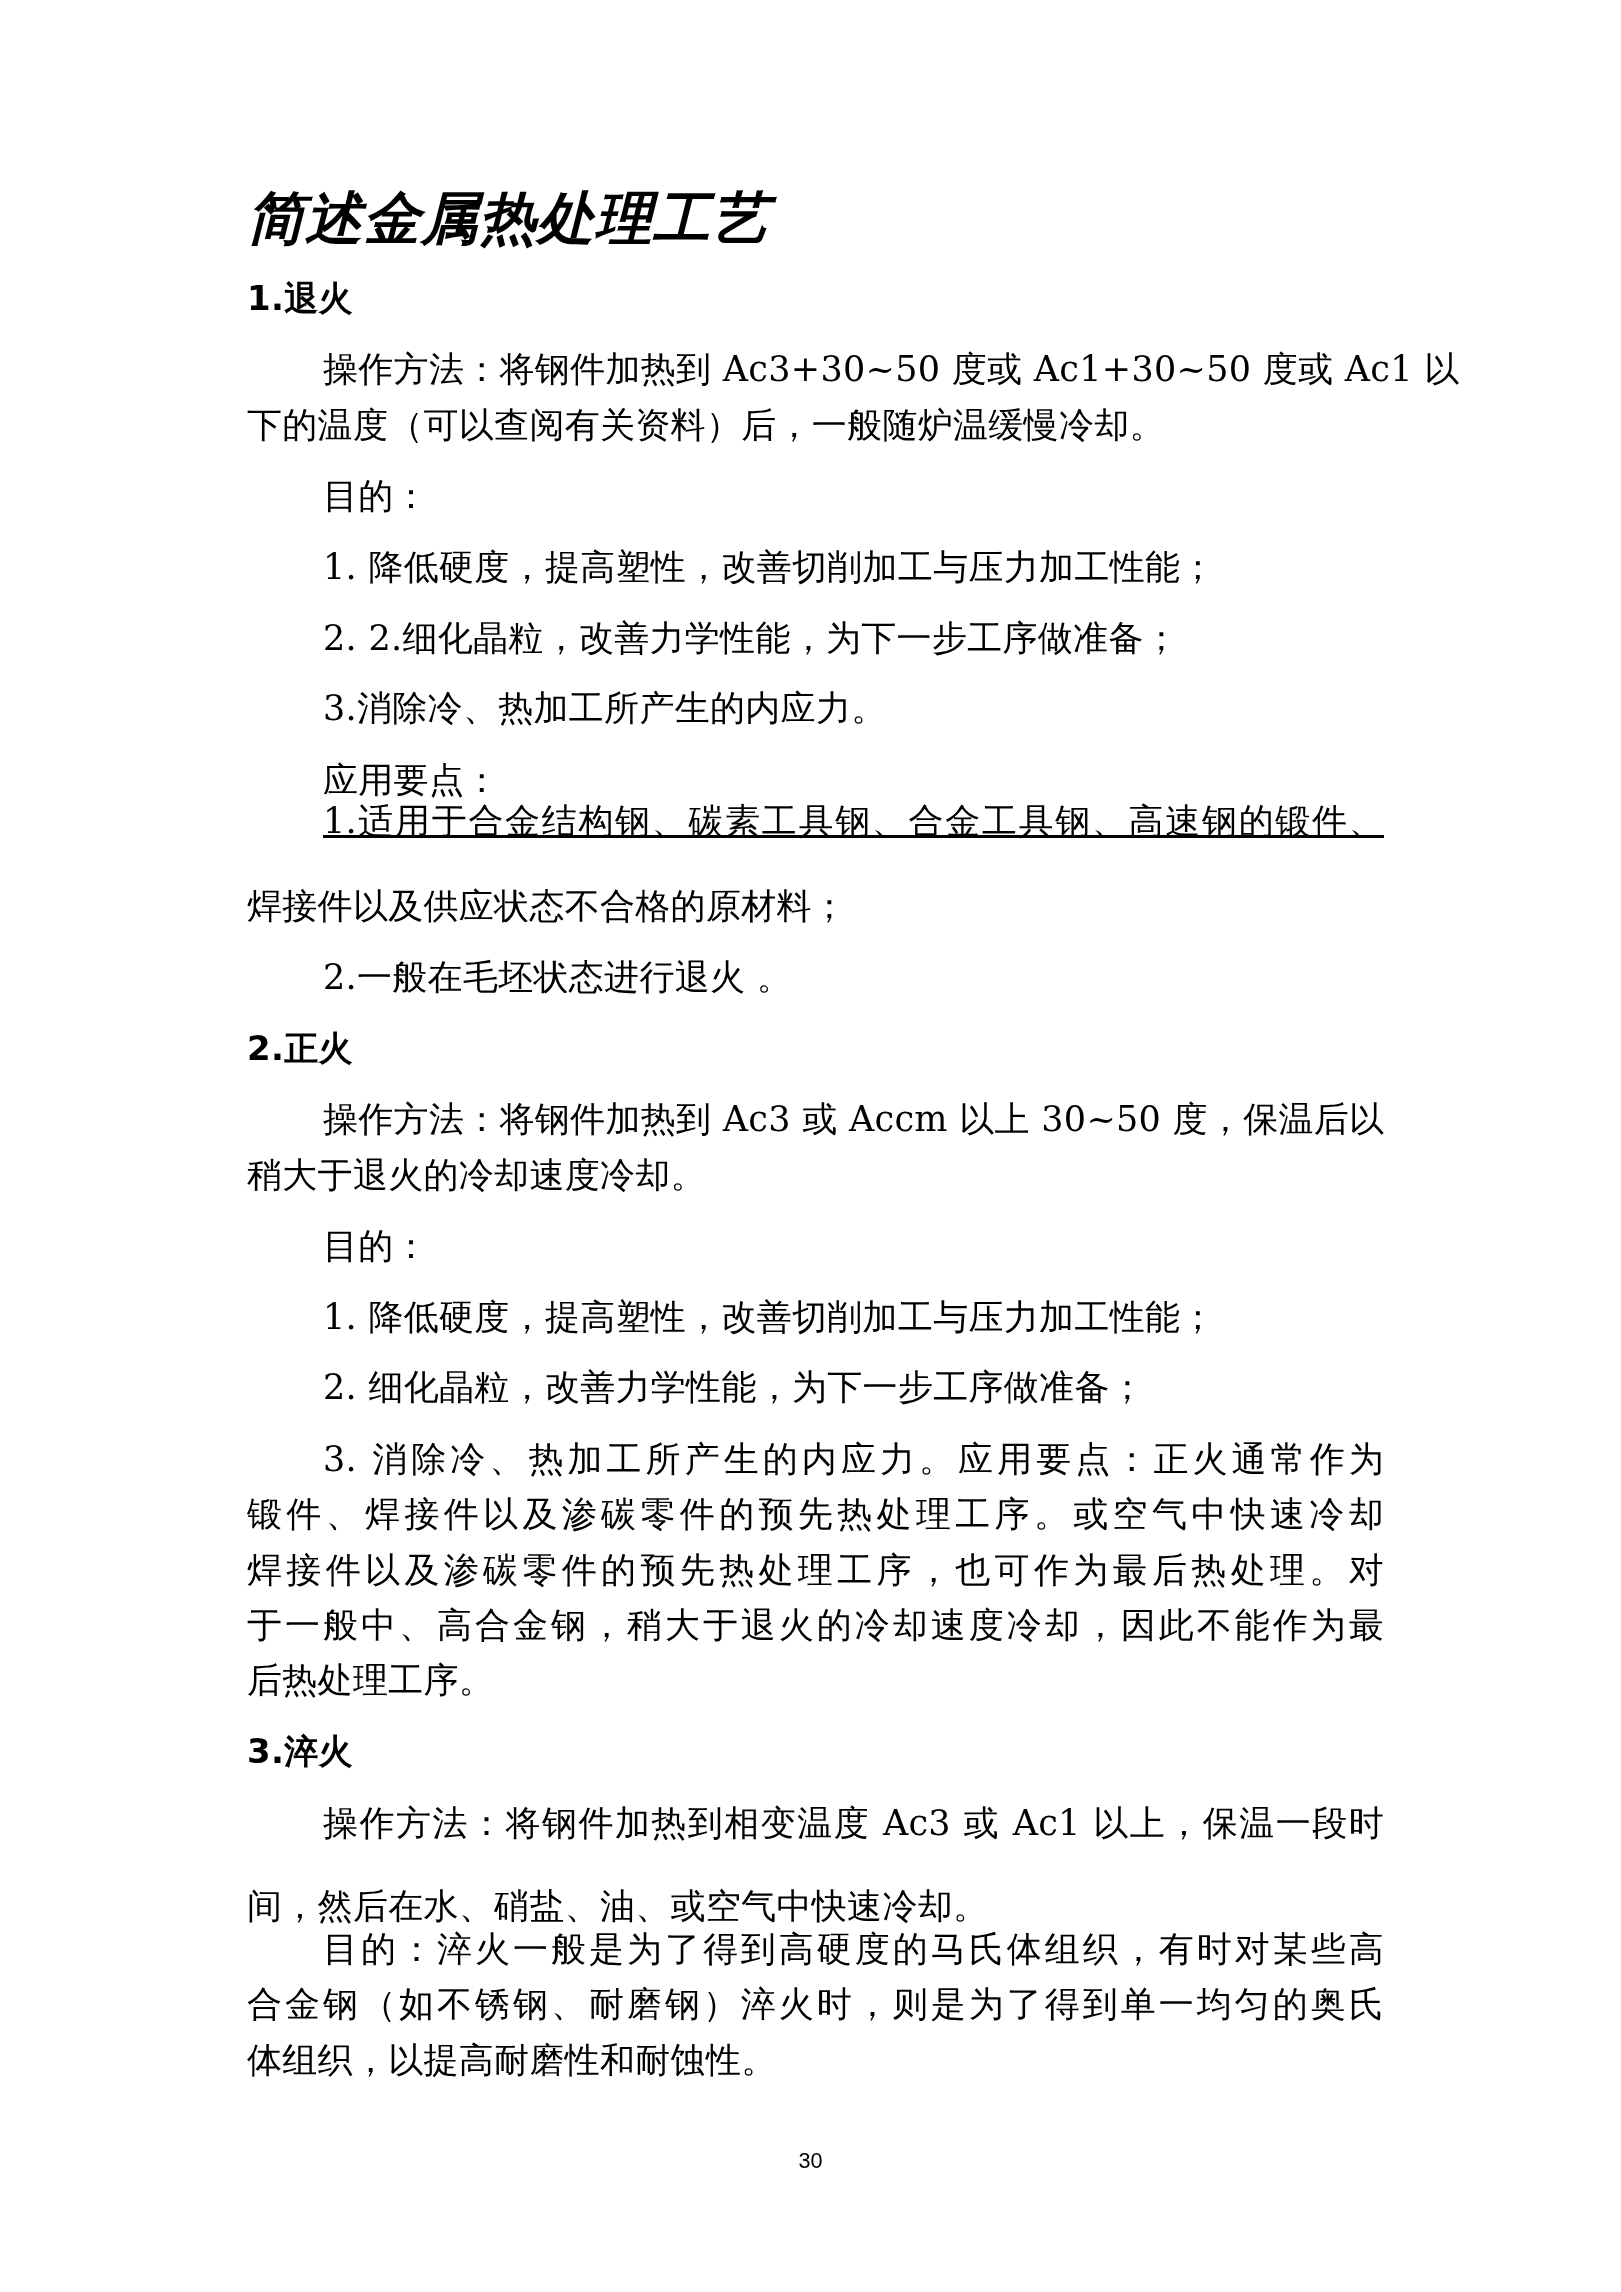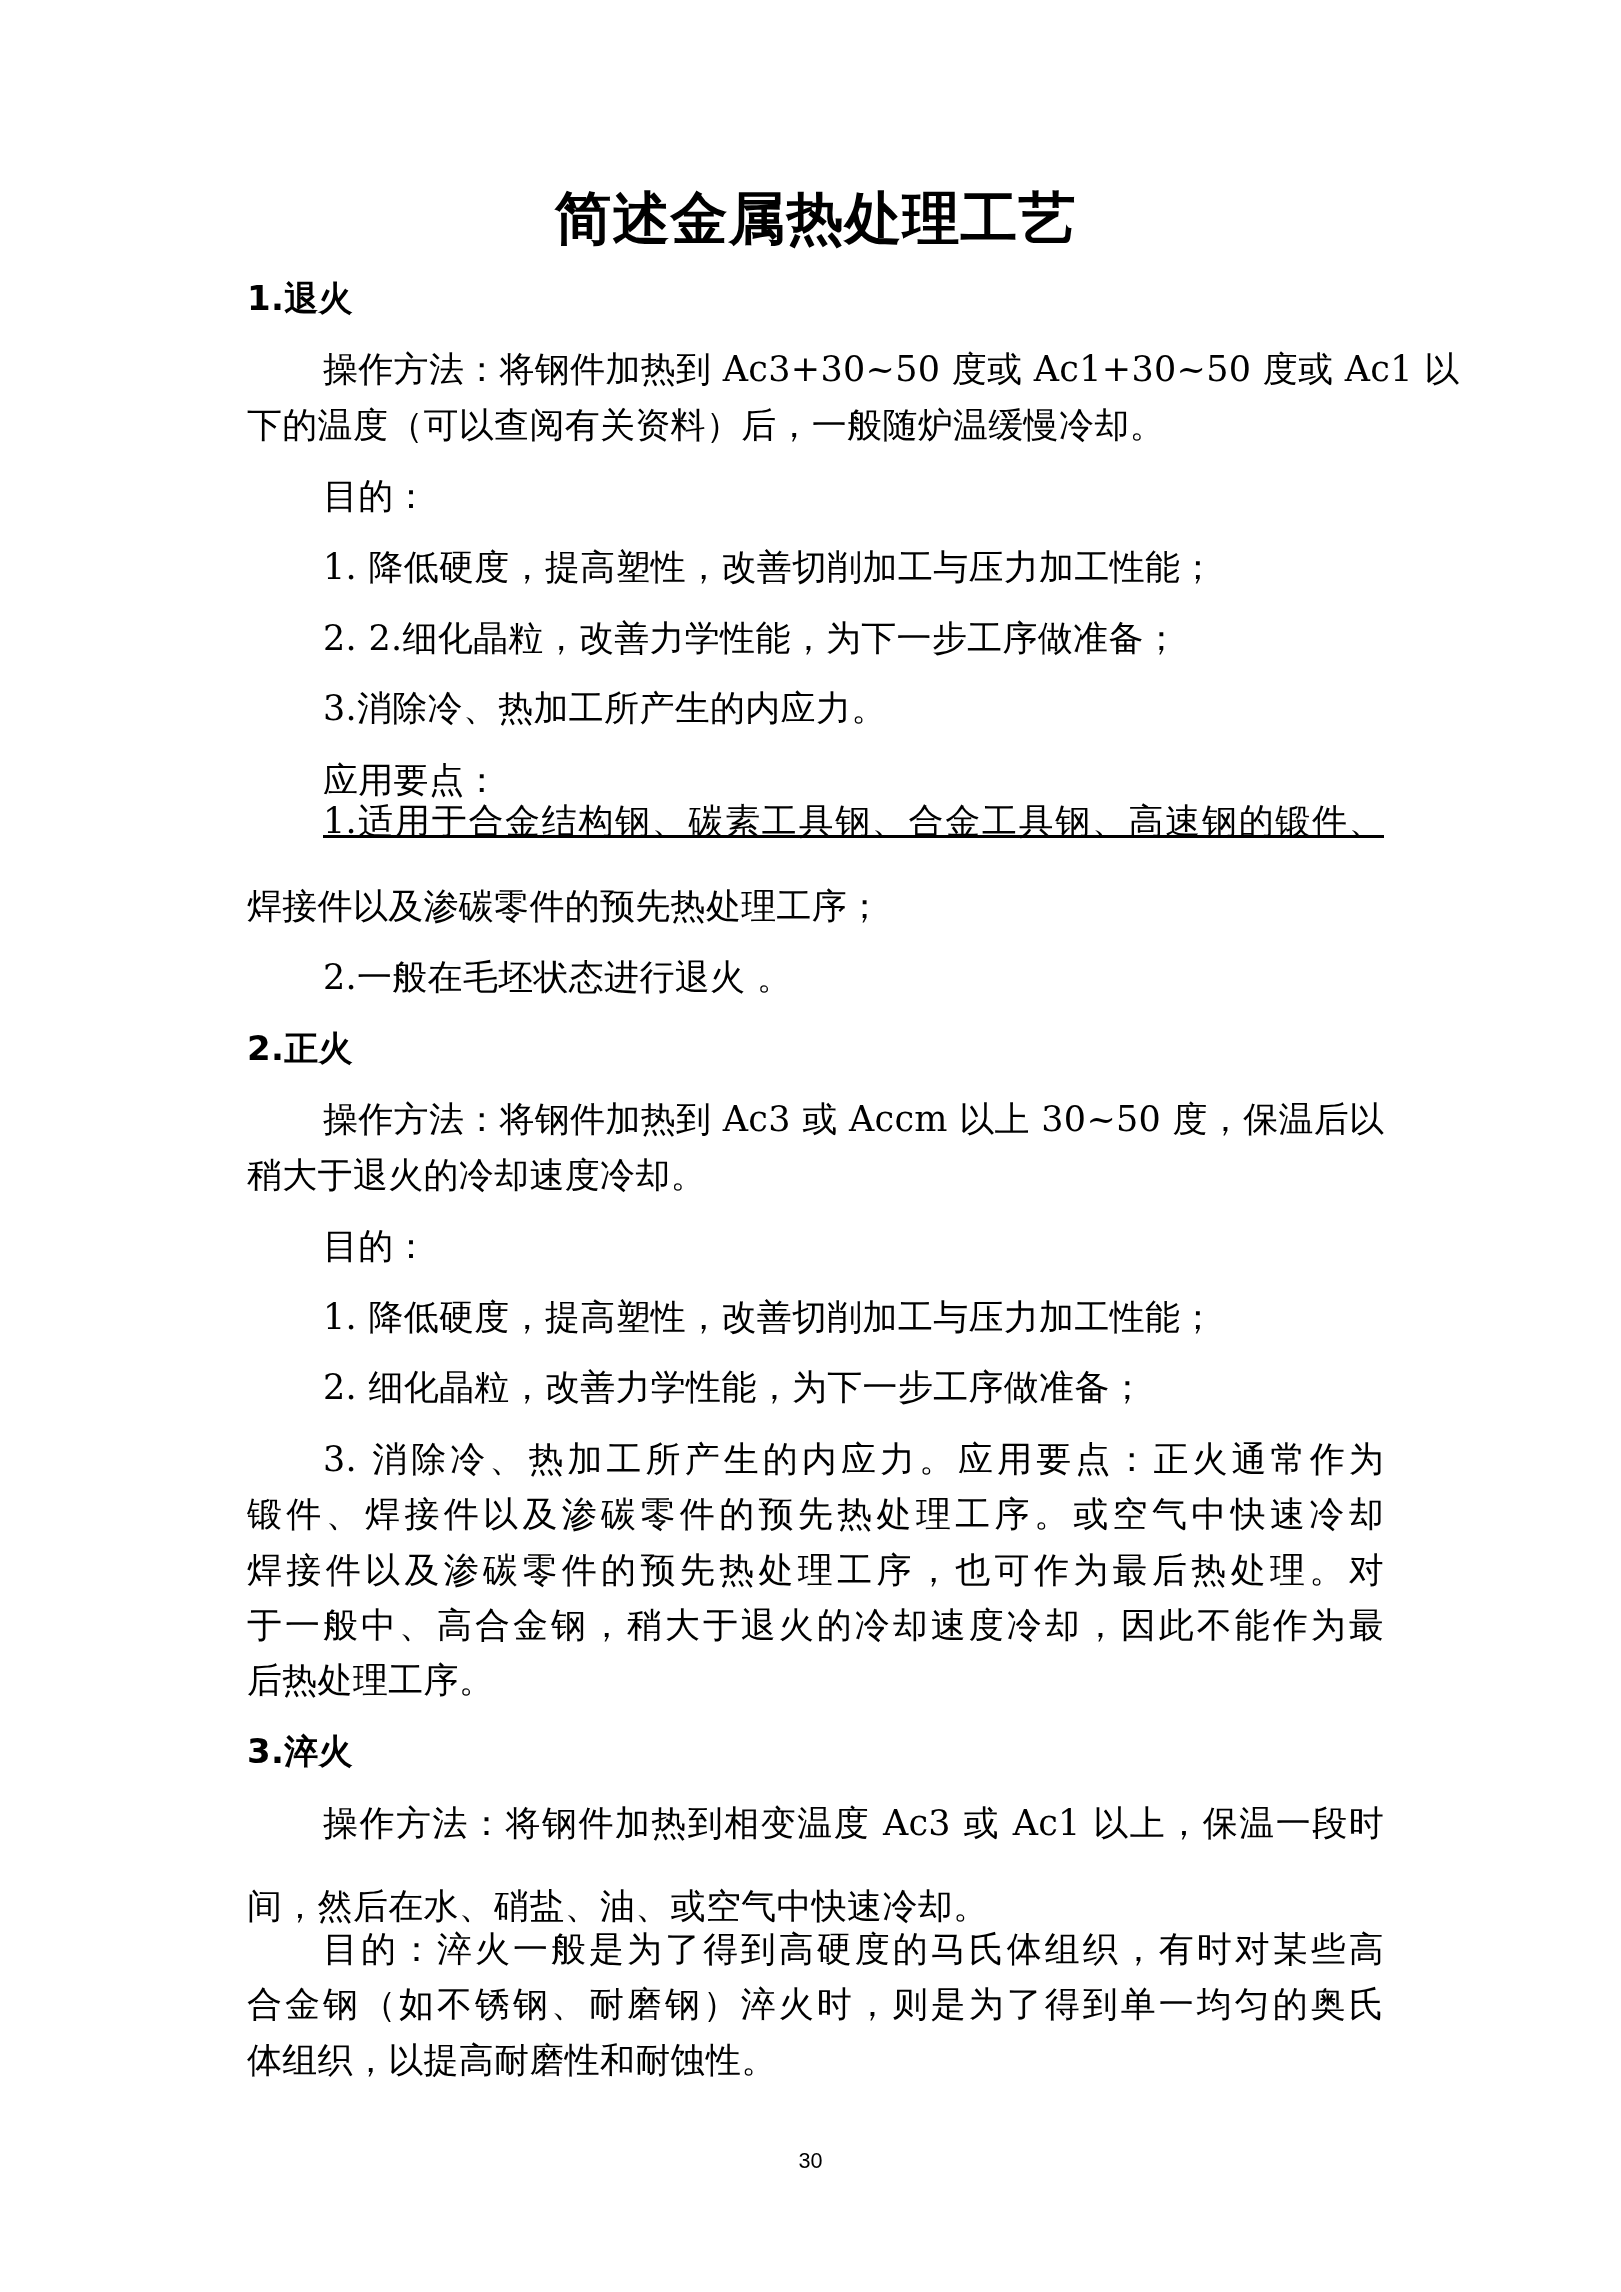--- a/index.html
+++ b/index.html
@@ -19,26 +19,27 @@
       position: absolute;
       left: 247px;
       top: 0;
       width: 1137px;
     }
     .title {
       position: absolute;
       top: 184px;
       left: 0;
       width: 1137px;
-      text-align: center;
+      text-align: left;
       font-family: "DejaVu Sans", "Liberation Sans", sans-serif;
       font-weight: bold;
       font-size: 57px;
       line-height: 69px;
       letter-spacing: 1px;
+      font-style: italic;
     }
     .line {
       position: absolute;
       left: 0;
       white-space: nowrap;
       font-size: 35px;
       line-height: 43px;
       letter-spacing: 0.3px;
     }
     .indent { left: 76px; }
@@ -73,21 +74,21 @@
 
   <div class="line heading" style="top:277px;">1.退火</div>
   <div class="line indent justify" style="top:348px;">操作方法：将钢件加热到 Ac3+30~50 度或 Ac1+30~50 度或 Ac1 以</div>
   <div class="line" style="top:404px;">下的温度（可以查阅有关资料）后，一般随炉温缓慢冷却。</div>
   <div class="line indent" style="top:475px;">目的：</div>
   <div class="line indent" style="top:546px;">1. 降低硬度，提高塑性，改善切削加工与压力加工性能；</div>
   <div class="line indent" style="top:617px;">2. 2.细化晶粒，改善力学性能，为下一步工序做准备；</div>
   <div class="line indent" style="top:687px;">3.消除冷、热加工所产生的内应力。</div>
   <div class="line indent" style="top:759px;">应用要点：</div>
   <div class="line indent justify" style="top:800px;text-decoration:underline;">1.适用于合金结构钢、碳素工具钢、合金工具钢、高速钢的锻件、</div>
-  <div class="line" style="top:885px;">焊接件以及渗碳零件的预先热处理工序；</div>
+  <div class="line" style="top:885px;">焊接件以及供应状态不合格的原材料；</div>
   <div class="line indent" style="top:956px;">2.一般在毛坯状态进行退火 。</div>
 
   <div class="line heading" style="top:1027px;">2.正火</div>
   <div class="line indent justify" style="top:1098px;">操作方法：将钢件加热到 Ac3 或 Accm 以上 30~50 度，保温后以</div>
   <div class="line" style="top:1154px;">稍大于退火的冷却速度冷却。</div>
   <div class="line indent" style="top:1225px;">目的：</div>
   <div class="line indent" style="top:1296px;">1. 降低硬度，提高塑性，改善切削加工与压力加工性能；</div>
   <div class="line indent" style="top:1366px;">2. 细化晶粒，改善力学性能，为下一步工序做准备；</div>
   <div class="line indent justify" style="top:1438px;">3. 消除冷、热加工所产生的内应力。应用要点：正火通常作为</div>
   <div class="line justify" style="top:1493px;">锻件、焊接件以及渗碳零件的预先热处理工序。或空气中快速冷却</div>

